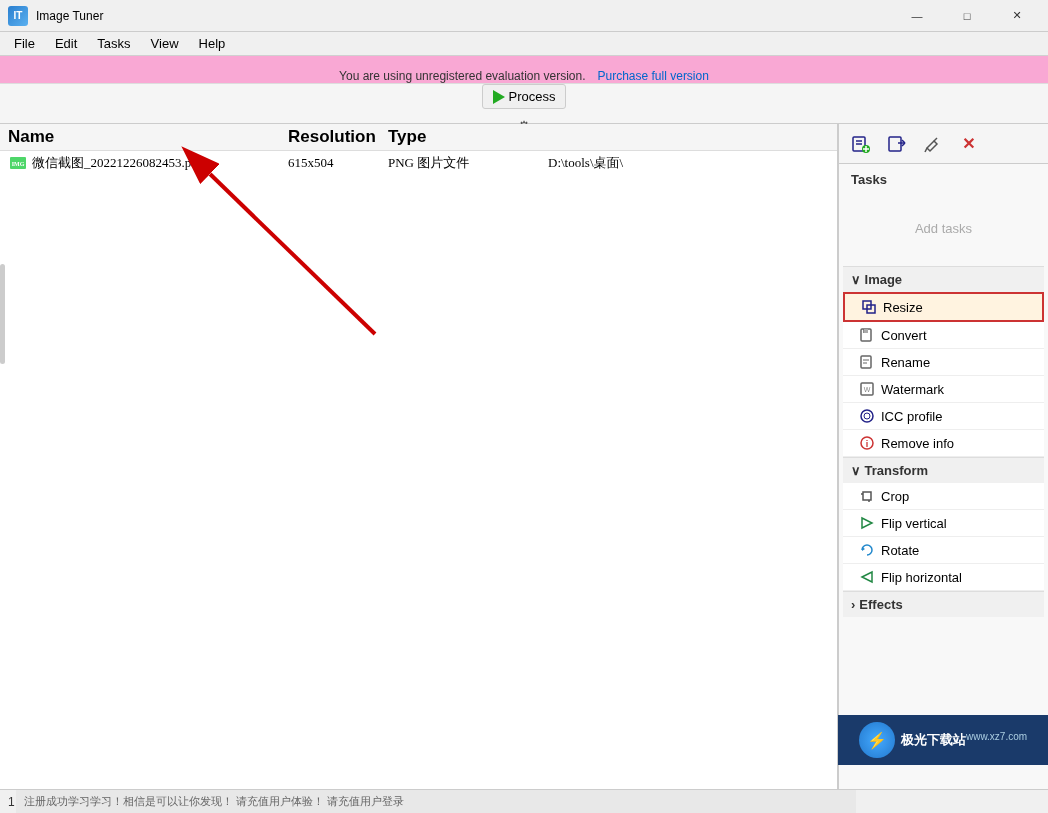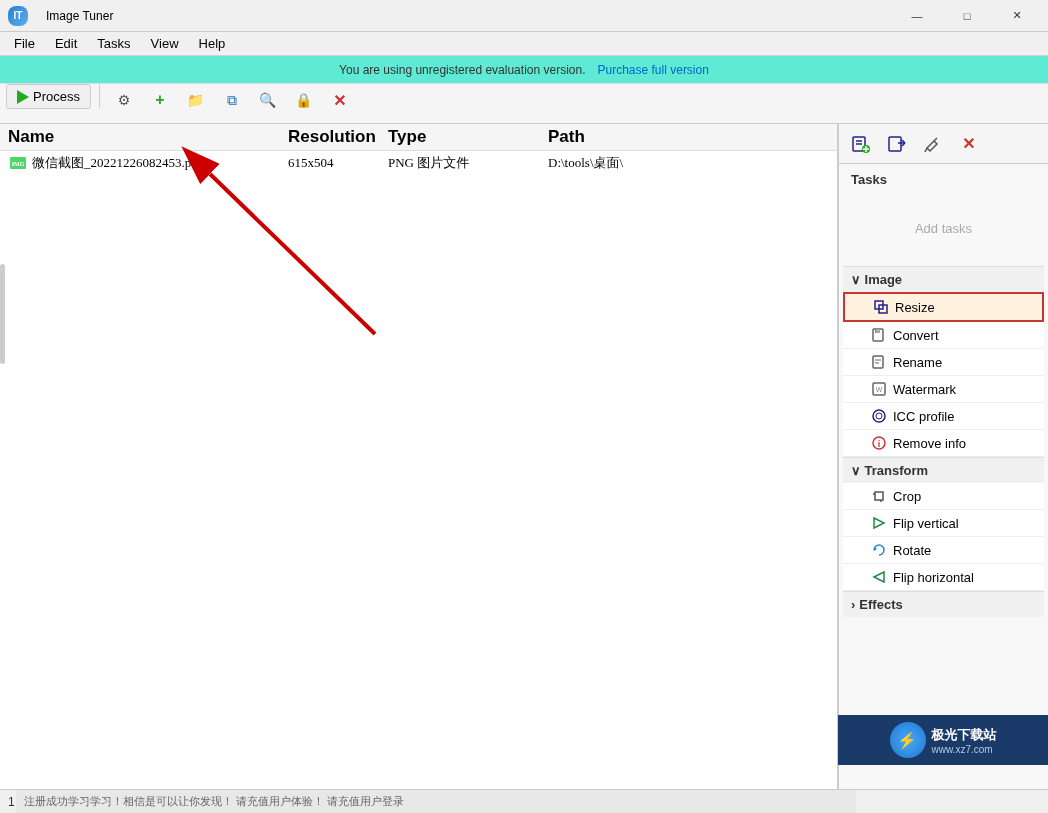--- a/index.html
+++ b/index.html
@@ -8,23 +8,23 @@
     
     #title-bar {
       background: #f0f0f0;
       height: 32px;
       display: flex;
       align-items: center;
       padding: 0 8px;
       border-bottom: 1px solid #ccc;
     }
     #title-bar .app-icon {
-      width: 20px; height: 20px; margin-right: 18px;
+      width: 20px; height: 20px; margin-right: 8px;
       background: linear-gradient(135deg, #2a7fcf, #5ab0f0);
-      border-radius: 8px;
+      border-radius: 3px;
       display: flex; align-items: center; justify-content: center;
       color: white; font-size: 10px; font-weight: bold;
     }
     #title-bar .title-text {
       flex: 1;
       font-size: 12px;
     }
     #title-bar .window-controls {
       display: flex; gap: 4px;
     }
@@ -45,44 +45,45 @@
       border-bottom: 1px solid #d0d0d0;
     }
     .menu-item {
       padding: 2px 10px;
       cursor: pointer;
       font-size: 13px;
     }
 
     
     #notif-bar {
-      background: #5eead4;
+      background: #f9a8d4;
       height: 28px;
       display: flex;
-      align-items: center;
+      align-items: flex-end;
       justify-content: center;
       border-bottom: 1px solid #ddd;
       font-size: 12px;
       color: #333;
     }
     #notif-bar a {
       color: #0066cc;
       text-decoration: none;
       margin-left: 12px;
     }
 
     
     #toolbar {
       background: #f5f5f5;
       height: 40px;
       display: flex;
-      align-items: flex-start;
+      align-items: center;
       padding: 0 6px;
       border-bottom: 1px solid #ccc;
       gap: 4px;
+      flex-direction: column;
     }
     .toolbar-btn {
       width: 32px; height: 32px;
       display: flex; align-items: center; justify-content: center;
       cursor: pointer; border: 1px solid transparent; border-radius: 3px;
       background: transparent;
     }
     .process-btn {
       display: flex; align-items: center; gap: 4px;
       padding: 4px 10px;
@@ -212,21 +213,21 @@
       font-weight: 600;
       color: #333;
       cursor: pointer;
       background: #f0f0f0;
       border-top: 1px solid #ddd;
     }
 
     .task-item {
       display: flex;
       align-items: center;
-      padding: 5px 8px 5px 28px;
+      padding: 5px 8px 5px 16px;
       font-size: 13px;
       cursor: pointer;
       border-bottom: 1px solid #eee;
       background: white;
       gap: 6px;
     }
     .task-item.highlighted {
       background: #fff3e0;
       border: 2px solid #cc3333;
     }
@@ -271,21 +272,21 @@
       font-size: 12px;
       gap: 6px;
     }
     .watermark-logo {
       width: 36px; height: 36px;
       background: radial-gradient(circle, #4af, #27c);
       border-radius: 50%;
       display: flex; align-items: center; justify-content: center;
       font-size: 16px;
     }
-    .watermark-text { display: flex; flex-direction: column; }
+    .watermark-text { display: flex; flex-direction: row; }
     .watermark-text span:first-child { font-size: 13px; font-weight: bold; }
     .watermark-text span:last-child { font-size: 10px; color: #aacce0; }
 
     
     #bottom-bar {
       position: absolute;
       bottom: 0;
       left: 16px;
       width: 840px;
       height: 24px;
@@ -355,21 +356,20 @@
 </div>
 
 <div id="main-layout" style="position:relative; display:flex; height:calc(813px - 32px - 24px - 28px - 40px - 24px);">
 
   <div id="left-panel">
 
     <div id="file-list-header">
       <div class="col-name">Name</div>
       <div class="col-resolution">Resolution</div>
       <div class="col-type">Type</div>
-      <div class="col-path">Path</div>
     </div>
 
     <div id="file-list">
       <div class="file-row">
         <div class="col-name" style="display:flex;align-items:center;">
           <div class="file-icon">
             <svg width="18" height="16" viewBox="0 0 18 16">
               <rect x="1" y="2" width="16" height="12" rx="1" fill="#22cc44" opacity="0.8"></rect>
               <text x="9" y="11" text-anchor="middle" font-size="6" fill="white" font-weight="bold">IMG</text>
             </svg>

